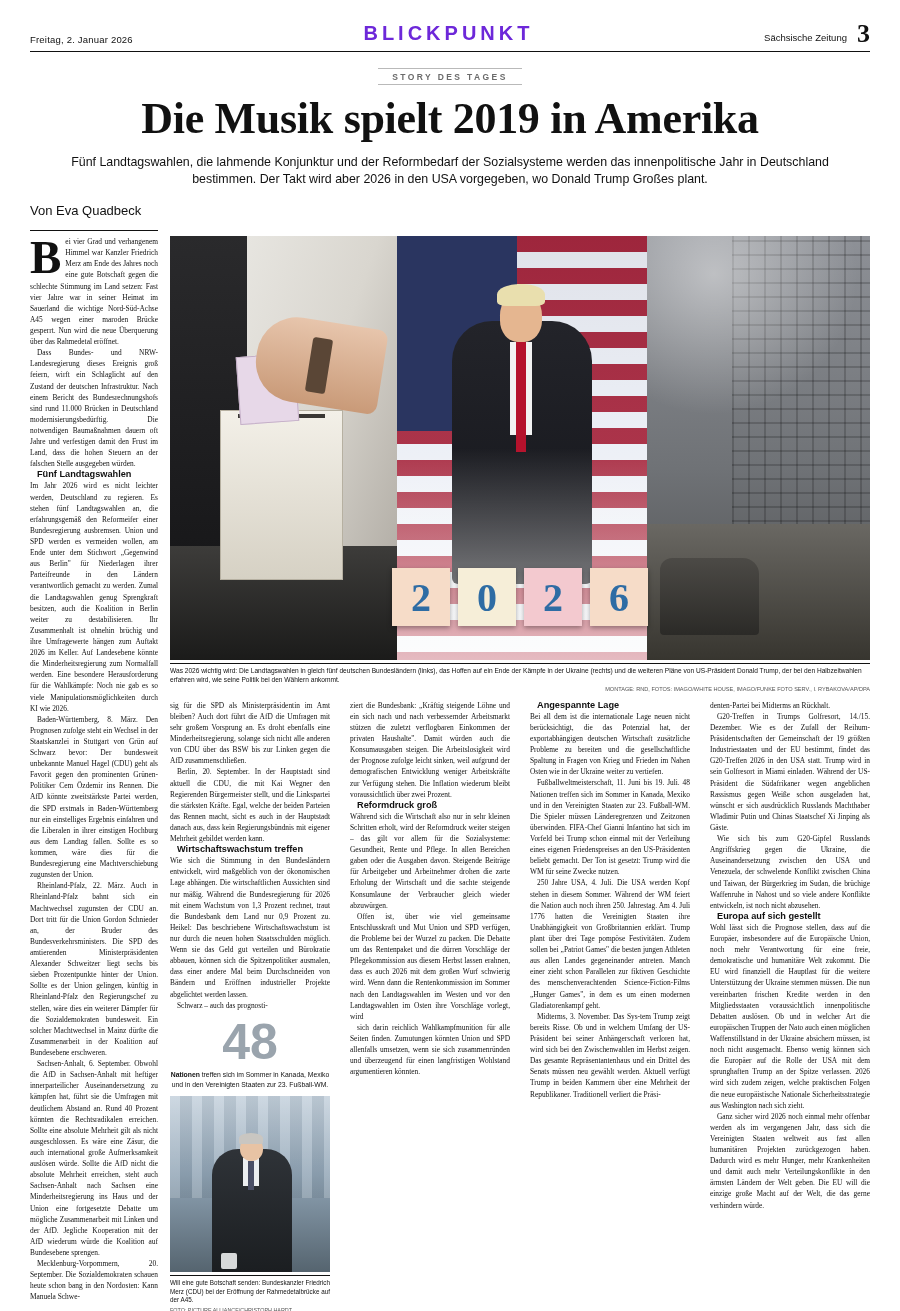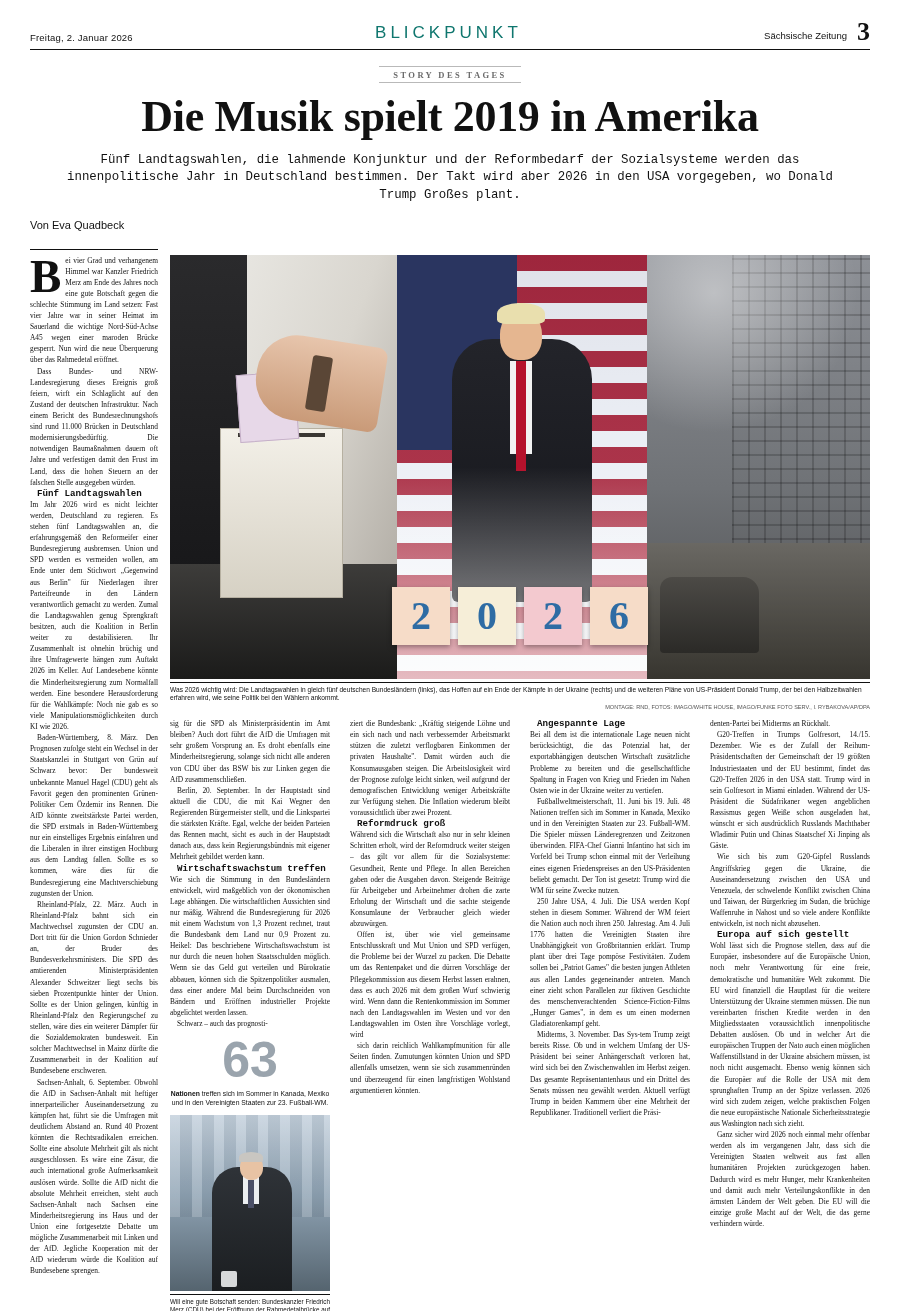--- a/index.html
+++ b/index.html
@@ -13,78 +13,78 @@
     overflow:hidden;
   }
   .page { width:900px; height:1311px; padding:22px 30px 14px 30px; position:relative; }
 
   
   .masthead {
     display:flex; align-items:flex-end; justify-content:space-between;
     border-bottom:1.4px solid #111; padding-bottom:6px;
   }
   .mh-left { font-family:"Liberation Sans", sans-serif; font-size:9.5px; letter-spacing:.2px; color:#111; }
-  .mh-center { font-family:"Liberation Sans", sans-serif; font-size:17px; letter-spacing:4px; font-weight:400; color:#0f766e; }
+  .mh-center { font-family:"Liberation Sans", sans-serif; font-size:20px; letter-spacing:4px; font-weight:700; color:#6d28d9; }
   .mh-right { display:flex; align-items:flex-end; gap:10px; }
   .mh-paper { font-family:"Liberation Sans", sans-serif; font-size:9.5px; color:#111; padding-bottom:2px;}
   .mh-page { font-family:"Liberation Serif", serif; font-size:26px; font-weight:700; line-height:.8; }
 
   
   .kicker-wrap { text-align:center; margin-top:14px; }
   .kicker {
     display:inline-block;
-    font-family:Liberation Serif, serif;
+    font-family:Liberation Sans, sans-serif;
     font-size:8.5px; font-weight:700; letter-spacing:2.4px;
     color:#6b6b6b;
     border-top:1px solid #b9b9b9; border-bottom:1px solid #b9b9b9;
     padding:3px 14px 2px 14px;
   }
 
   
   h1.headline {
     font-family:"Liberation Serif", serif;
     font-weight:700;
     font-size:44px;
     line-height:1.02;
     text-align:center;
     margin:12px 0 0 0;
     letter-spacing:-0.3px;
   }
   .standfirst {
-    font-family:Liberation Mono, monospace;
+    font-family:Liberation Sans, sans-serif;
     font-size:12.4px;
     line-height:1.42;
     text-align:center;
     margin:12px auto 0 auto;
     width:790px;
     color:#111;
   }
 
   .byline {
     font-family:"Liberation Sans", sans-serif;
-    font-size:11px;
+    font-size:13px;
     color:#111;
     margin-top:14px;
     border-bottom:0.8px solid #111;
-    padding-bottom:18px;
+    padding-bottom:12px;
     width:128px;
   }
 
   
   .body-grid {
     display:grid;
     grid-template-columns:128px 1fr;
     column-gap:12px;
     margin-top:5px;
   }
   .col { font-size:7.4px; line-height:1.5; text-align:justify; hyphens:auto; }
   .col p { margin:0 0 0 0; text-indent:7px; }
   .col p.first { text-indent:0; }
   .subhead {
-    font-family:Liberation Mono, monospace;
+    font-family:Liberation Sans, sans-serif;
     font-weight:700;
     font-size:9.2px;
     margin:7px 0 3px 0;
     text-indent:0;
     line-height:1.2;
   }
 
   
   .dropcap::first-letter {
     float:left;
@@ -237,20 +237,21 @@
   <div class="body-grid">
 
     <div class="col">
       <p class="first dropcap">Bei vier Grad und verhangenem Himmel war Kanzler Friedrich Merz am Ende des Jahres noch eine gute Botschaft gegen die schlechte Stimmung im Land setzen: Fast vier Jahre war in seiner Heimat im Sauerland die wichtige Nord-Süd-Achse A45 wegen einer maroden Brücke gesperrt. Nun wird die neue Überquerung über das Rahmedetal eröffnet.</p>
       <p>Dass Bundes- und NRW-Landesregierung dieses Ereignis groß feiern, wirft ein Schlaglicht auf den Zustand der deutschen Infrastruktur. Nach einem Bericht des Bundesrechnungshofs sind rund 11.000 Brücken in Deutschland modernisierungsbedürftig. Die notwendigen Baumaßnahmen dauern oft Jahre und verfestigen damit den Frust im Land, dass die hohen Steuern an der falschen Stelle ausgegeben würden.</p>
       <p class="subhead">Fünf Landtagswahlen</p>
       <p class="first">Im Jahr 2026 wird es nicht leichter werden, Deutschland zu regieren. Es stehen fünf Landtagswahlen an, die erfahrungsgemäß den Reformeifer einer Bundesregierung ausbremsen. Union und SPD werden es vermeiden wollen, am Ende unter dem Stichwort „Gegenwind aus Berlin" für Niederlagen ihrer Parteifreunde in den Ländern verantwortlich gemacht zu werden. Zumal die Landtagswahlen genug Sprengkraft besitzen, auch die Koalition in Berlin weiter zu destabilisieren. Ihr Zusammenhalt ist ohnehin brüchig und ihre Umfragewerte hängen zum Auftakt 2026 im Keller. Auf Landesebene könnte die Minderheitsregierung zum Normalfall werden. Eine besondere Herausforderung für die Wahlkämpfe: Noch nie gab es so viele Manipulationsmöglichkeiten durch KI wie 2026.</p>
       <p>Baden-Württemberg, 8. März. Den Prognosen zufolge steht ein Wechsel in der Staatskanzlei in Stuttgart von Grün auf Schwarz bevor: Der bundesweit unbekannte Manuel Hagel (CDU) geht als Favorit gegen den prominenten Grünen-Politiker Cem Özdemir ins Rennen. Die AfD könnte zweitstärkste Partei werden, die SPD erstmals in Baden-Württemberg nur ein einstelliges Ergebnis einfahren und die Liberalen in ihrer einstigen Hochburg aus dem Landtag fallen. Sollte es so kommen, wäre dies für die Bundesregierung eine Machtverschiebung zugunsten der Union.</p>
       <p>Rheinland-Pfalz, 22. März. Auch in Rheinland-Pfalz bahnt sich ein Machtwechsel zugunsten der CDU an. Dort tritt für die Union Gordon Schnieder an, der Bruder des Bundesverkehrsministers. Die SPD des amtierenden Ministerpräsidenten Alexander Schweitzer liegt sechs bis sieben Prozentpunkte hinter der Union. Sollte es der Union gelingen, künftig in Rheinland-Pfalz den Regierungschef zu stellen, wäre dies ein weiterer Dämpfer für die Sozialdemokraten bundesweit. Ein solcher Machtwechsel in Mainz dürfte die Zusammenarbeit in der Koalition auf Bundesebene erschweren.</p>
       <p>Sachsen-Anhalt, 6. September. Obwohl die AfD in Sachsen-Anhalt mit heftiger innerparteilicher Auseinandersetzung zu kämpfen hat, führt sie die Umfragen mit deutlichem Abstand an. Rund 40 Prozent könnten die Rechtsradikalen erreichen. Sollte eine absolute Mehrheit gilt als nicht ausgeschlossen. Es wäre eine Zäsur, die auch international große Aufmerksamkeit auslösen würde. Sollte die AfD nicht die absolute Mehrheit erreichen, steht auch Sachsen-Anhalt nach Sachsen eine Minderheitsregierung ins Haus und der Union eine fortgesetzte Debatte um mögliche Zusammenarbeit mit Linken und der AfD. Jegliche Kooperation mit der AfD wiederum würde die Koalition auf Bundesebene sprengen.</p>
+      <p>Mecklenburg-Vorpommern, 20. September. Die Sozialdemokraten schauen heute schon bang in den Nordosten: Kann Manuela Schwe-</p>
     </div>
 
     <div class="right-zone">
 
       <div class="photo-block">
         <div class="photo">
           <div class="ph ph1">
             <div class="wall"></div>
               <div class="darkbar"></div>
               <div class="table"></div>
@@ -291,21 +292,21 @@
       <div class="lower-cols">
 
         <div class="col">
           <p class="first">sig für die SPD als Ministerpräsidentin im Amt bleiben? Auch dort führt die AfD die Umfragen mit sehr großem Vorsprung an. Es droht ebenfalls eine Minderheitsregierung, solange sich nicht alle anderen von CDU über das BSW bis zur Linken gegen die AfD zusammenschließen.</p>
           <p>Berlin, 20. September. In der Hauptstadt sind aktuell die CDU, die mit Kai Wegner den Regierenden Bürgermeister stellt, und die Linkspartei die stärksten Kräfte. Egal, welche der beiden Parteien das Rennen macht, sicht es auch in der Hauptstadt danach aus, dass kein Regierungsbündnis mit eigener Mehrheit gebildet werden kann.</p>
           <p class="subhead">Wirtschaftswachstum treffen</p>
           <p class="first">Wie sich die Stimmung in den Bundesländern entwickelt, wird maßgeblich von der ökonomischen Lage abhängen. Die wirtschaftlichen Aussichten sind nur mäßig. Während die Bundesregierung für 2026 mit einem Wachstum von 1,3 Prozent rechnet, traut die Bundesbank dem Land nur 0,9 Prozent zu. Heikel: Das beschriebene Wirtschaftswachstum ist nur durch die neuen hohen Staatsschulden möglich. Wenn sie das Geld gut verteilen und Bürokratie abbauen, können sich die Spitzenpolitiker ausmalen, dass einer andere Mal beim Durchschneiden von Bändern und Eröffnen industrieller Projekte abgelichtet werden lassen.</p>
           <p>Schwarz – auch das prognosti-</p>
 
           <div class="bignum-wrap">
-            <div class="bignum">63</div>
+            <div class="bignum">48</div>
             <div class="bignum-text">
               <b>Nationen</b>
               <span>treffen sich im Sommer in Kanada, Mexiko und in den Vereinigten Staaten zur 23. Fußball-WM.</span>
             </div>
           </div>
 
           <div class="photo2">
             <div class="bg"></div>
               <div class="blur"></div>
             <div class="coat"></div>

